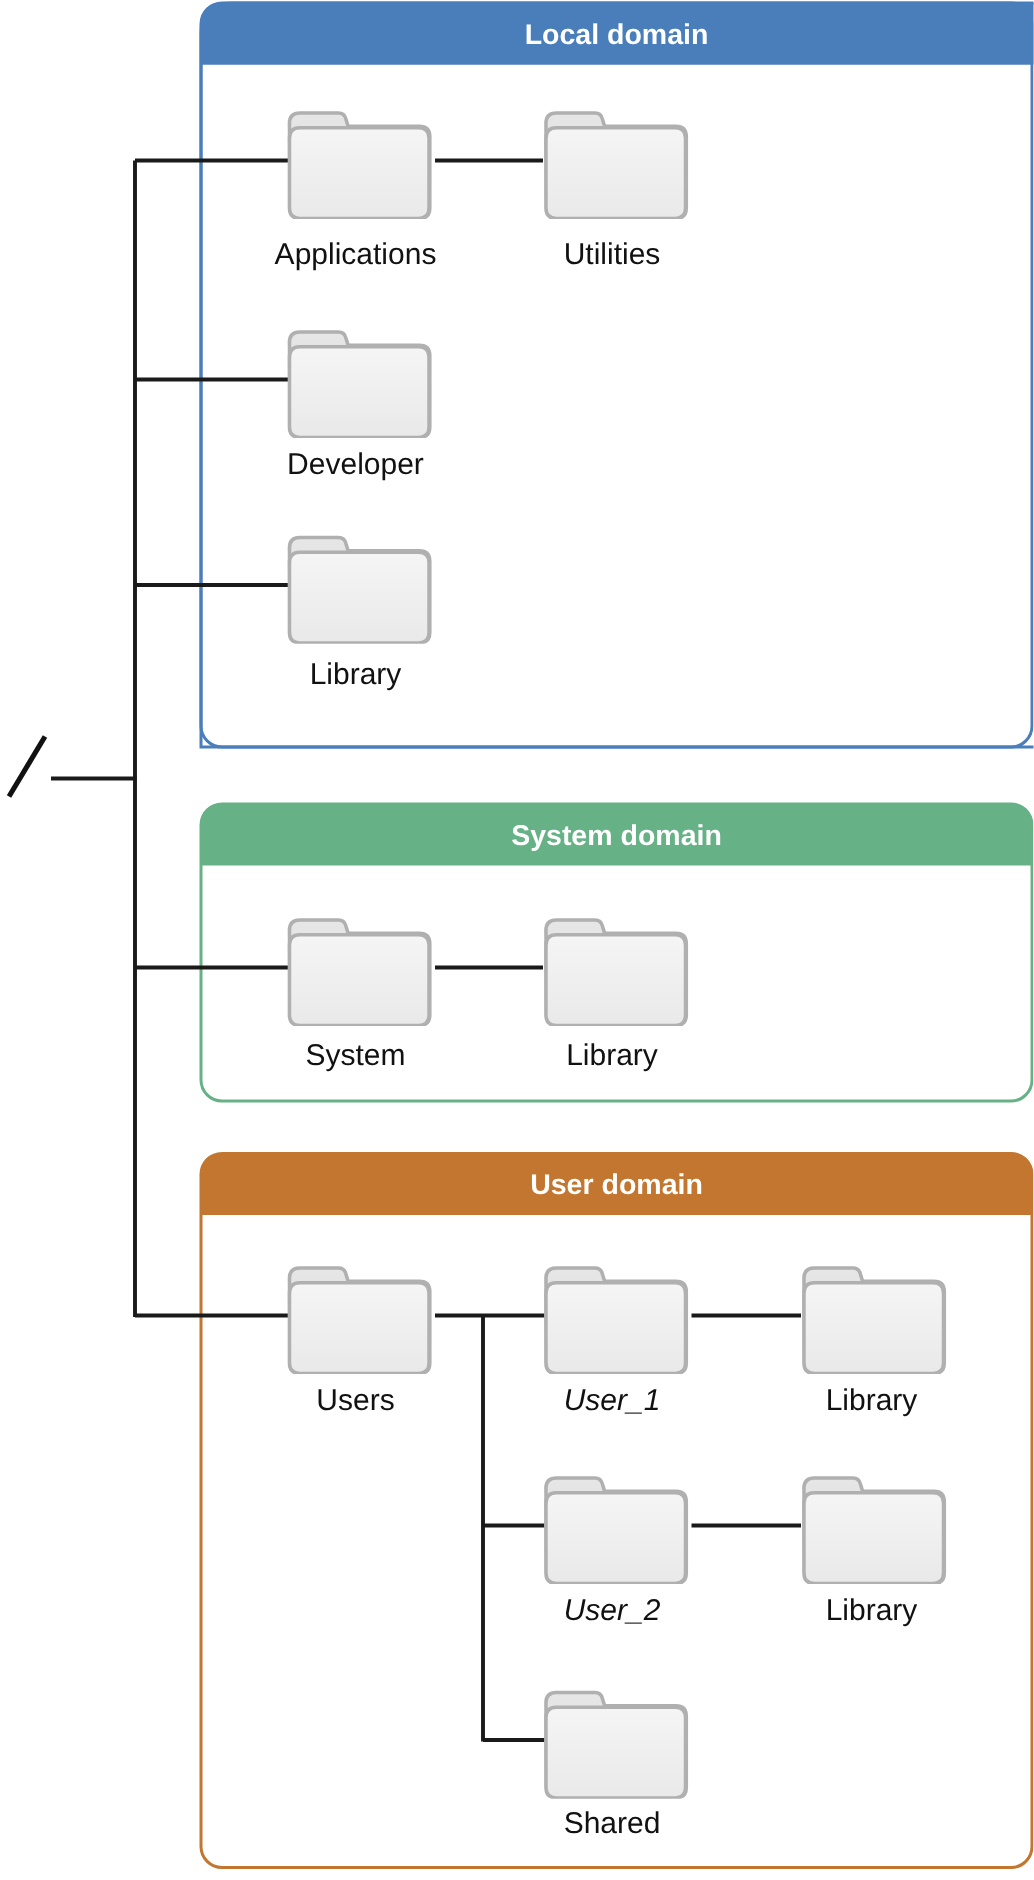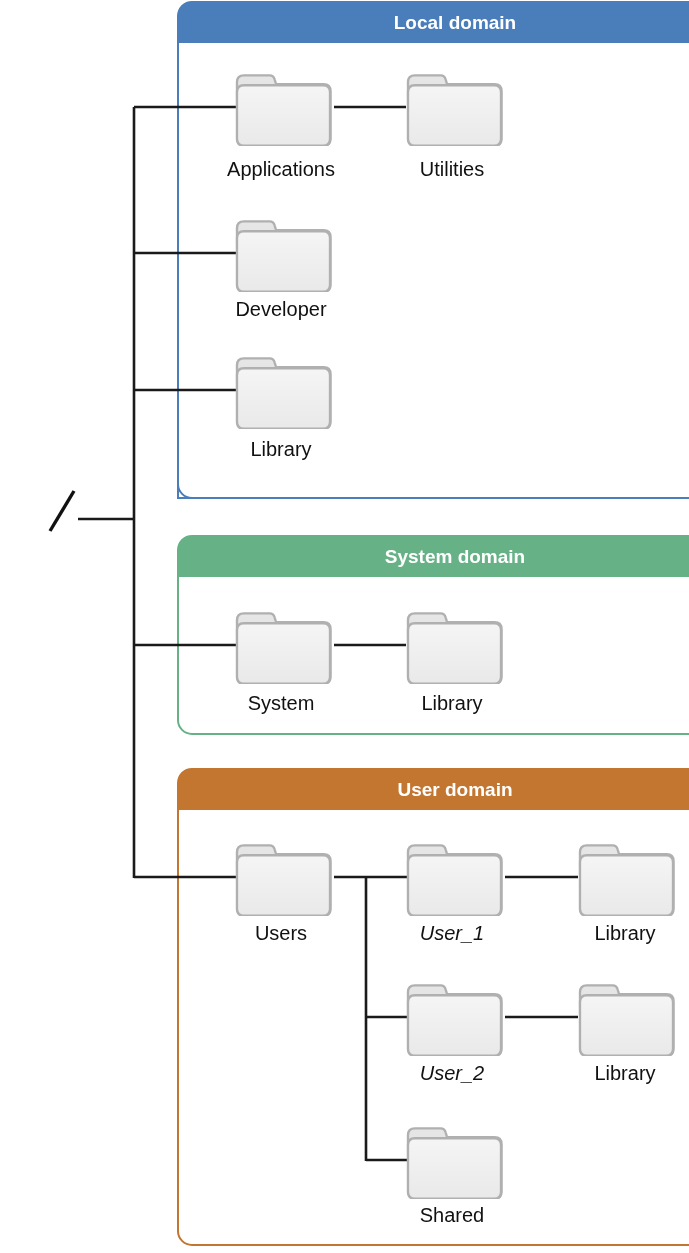--- a/index.html
+++ b/index.html
@@ -12,21 +12,20 @@
     height: 1253px;
     position: relative;
     font-family: "Liberation Sans", sans-serif;
     overflow: hidden;
   }
   #stage {
     position: absolute;
     left: 0; top: 0;
     width: 606px;
     height: 1253px;
-    margin-left: 44px;
   }
   svg.diagram {
     display: block;
     width: 689px;
     height: 1253px;
   }
   .domain-title {
     font-family: "Liberation Sans", sans-serif;
     font-size: 19px;
     font-weight: bold;

